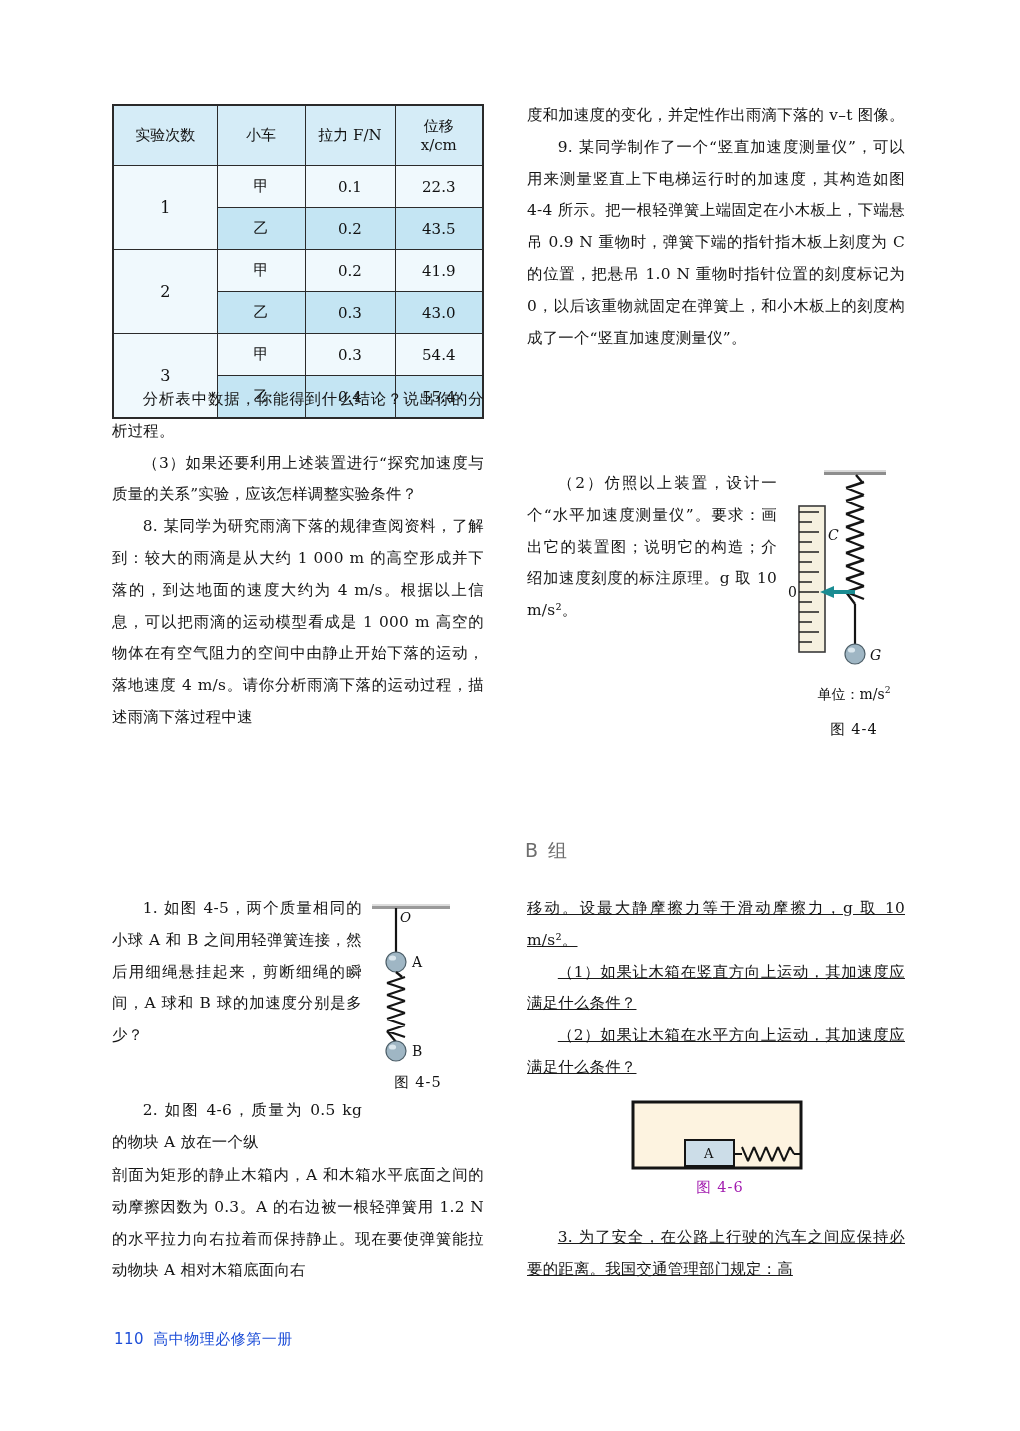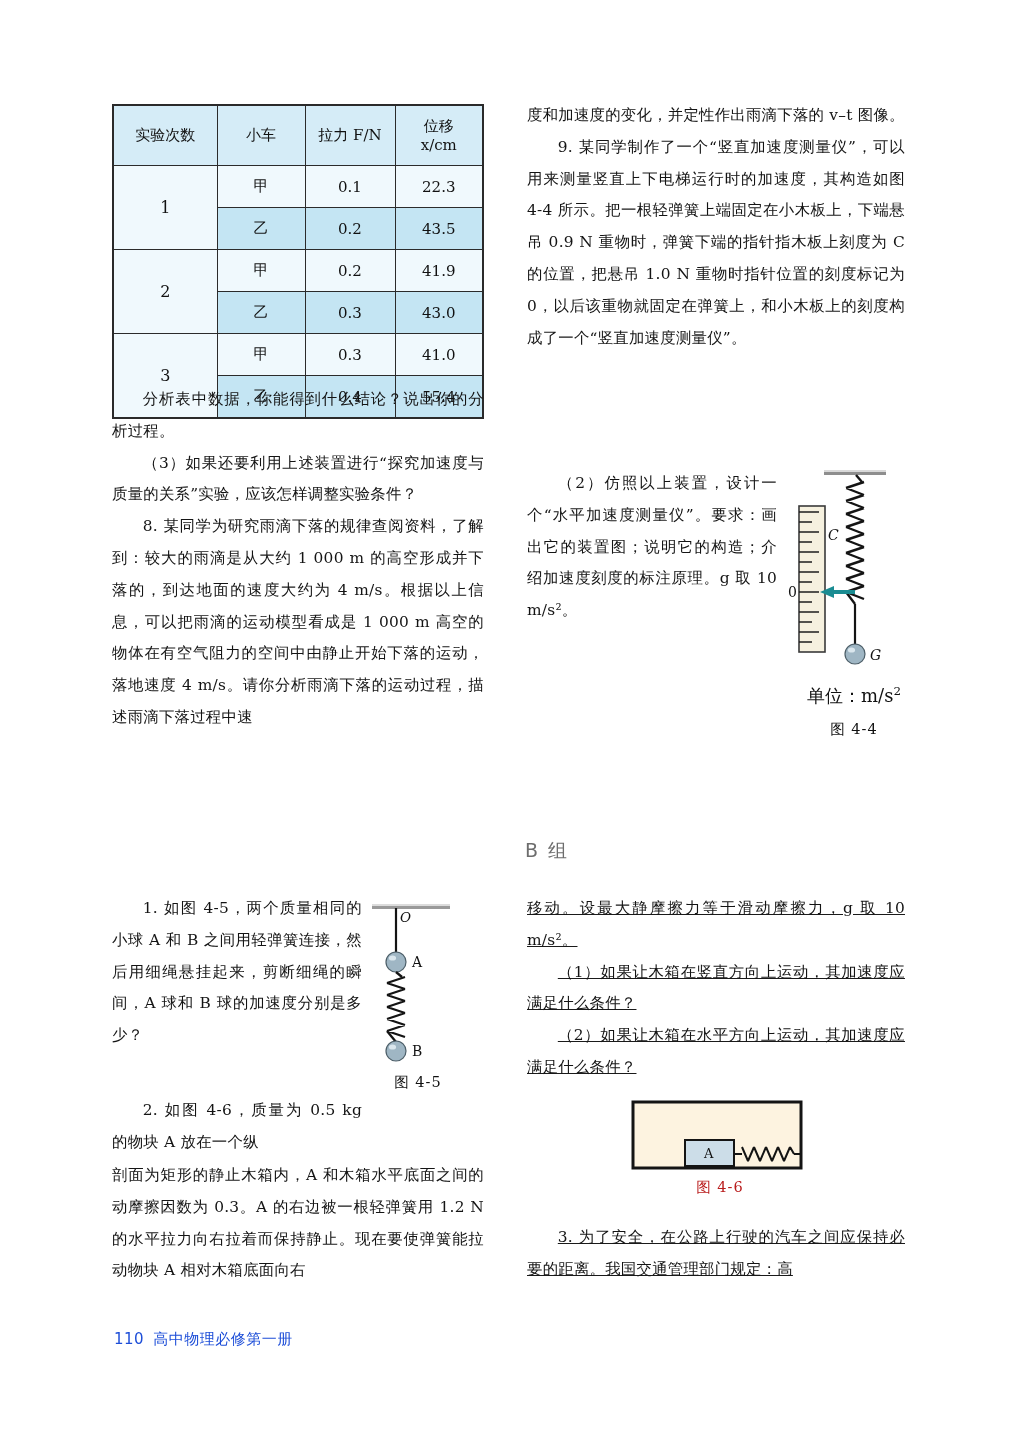--- a/index.html
+++ b/index.html
@@ -93,21 +93,21 @@
 
   
   .fig44 {
     position: absolute;
     left: 788px; top: 462px;
     width: 132px; height: 290px;
   }
   .fig44 svg { display:block; }
   .fig44-unit {
     position: absolute; left: 0; top: 222px; width: 132px;
-    text-align: center; font-size: 18px; color:#111;
+    text-align: center; font-size: 14px; color:#111;
   }
   .fig44-cap {
     position: absolute; left: 0; top: 258px; width: 132px;
     text-align: center; font-size: 14.5px; color:#111; letter-spacing: 1px;
   }
   sup.sm { font-size: 0.66em; vertical-align: super; }
 
   
   .fig45 {
     position: absolute;
@@ -120,21 +120,21 @@
   }
 
   
   .fig46 {
     position: absolute;
     left: 630px; top: 1098px;
     width: 180px; height: 110px;
   }
   .fig46-cap {
     position: absolute; left: 0; top: 80px; width: 180px;
-    text-align: center; font-size: 14.5px; color:#b91c1c; letter-spacing: 1px;
+    text-align: center; font-size: 14.5px; color:#a21caf; letter-spacing: 1px;
   }
 
   
   .narrow { width: 250px; }
 </style>
 </head>
 <body>
 
 <div class="page">
 
@@ -168,21 +168,21 @@
         </tr>
         <tr>
           <td class="row-b">乙</td>
           <td class="row-b">0.3</td>
           <td class="row-b">43.0</td>
         </tr>
         <tr>
           <td class="idx-cell" rowspan="2">3</td>
           <td class="row-a">甲</td>
           <td class="row-a">0.3</td>
-          <td class="row-a">41.0</td>
+          <td class="row-a">54.4</td>
         </tr>
         <tr>
           <td class="row-b">乙</td>
           <td class="row-b">0.4</td>
           <td class="row-b">55.4</td>
         </tr>
       </tbody>
     </table>
   </div>
 

